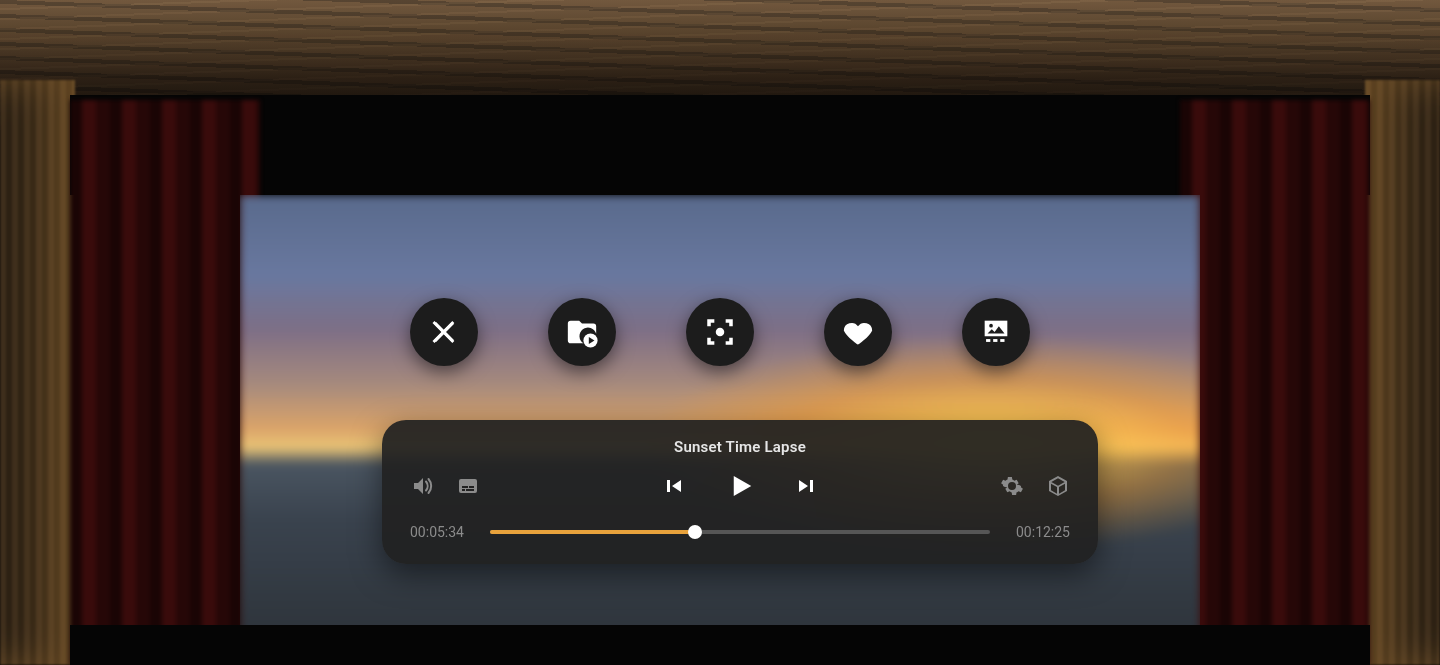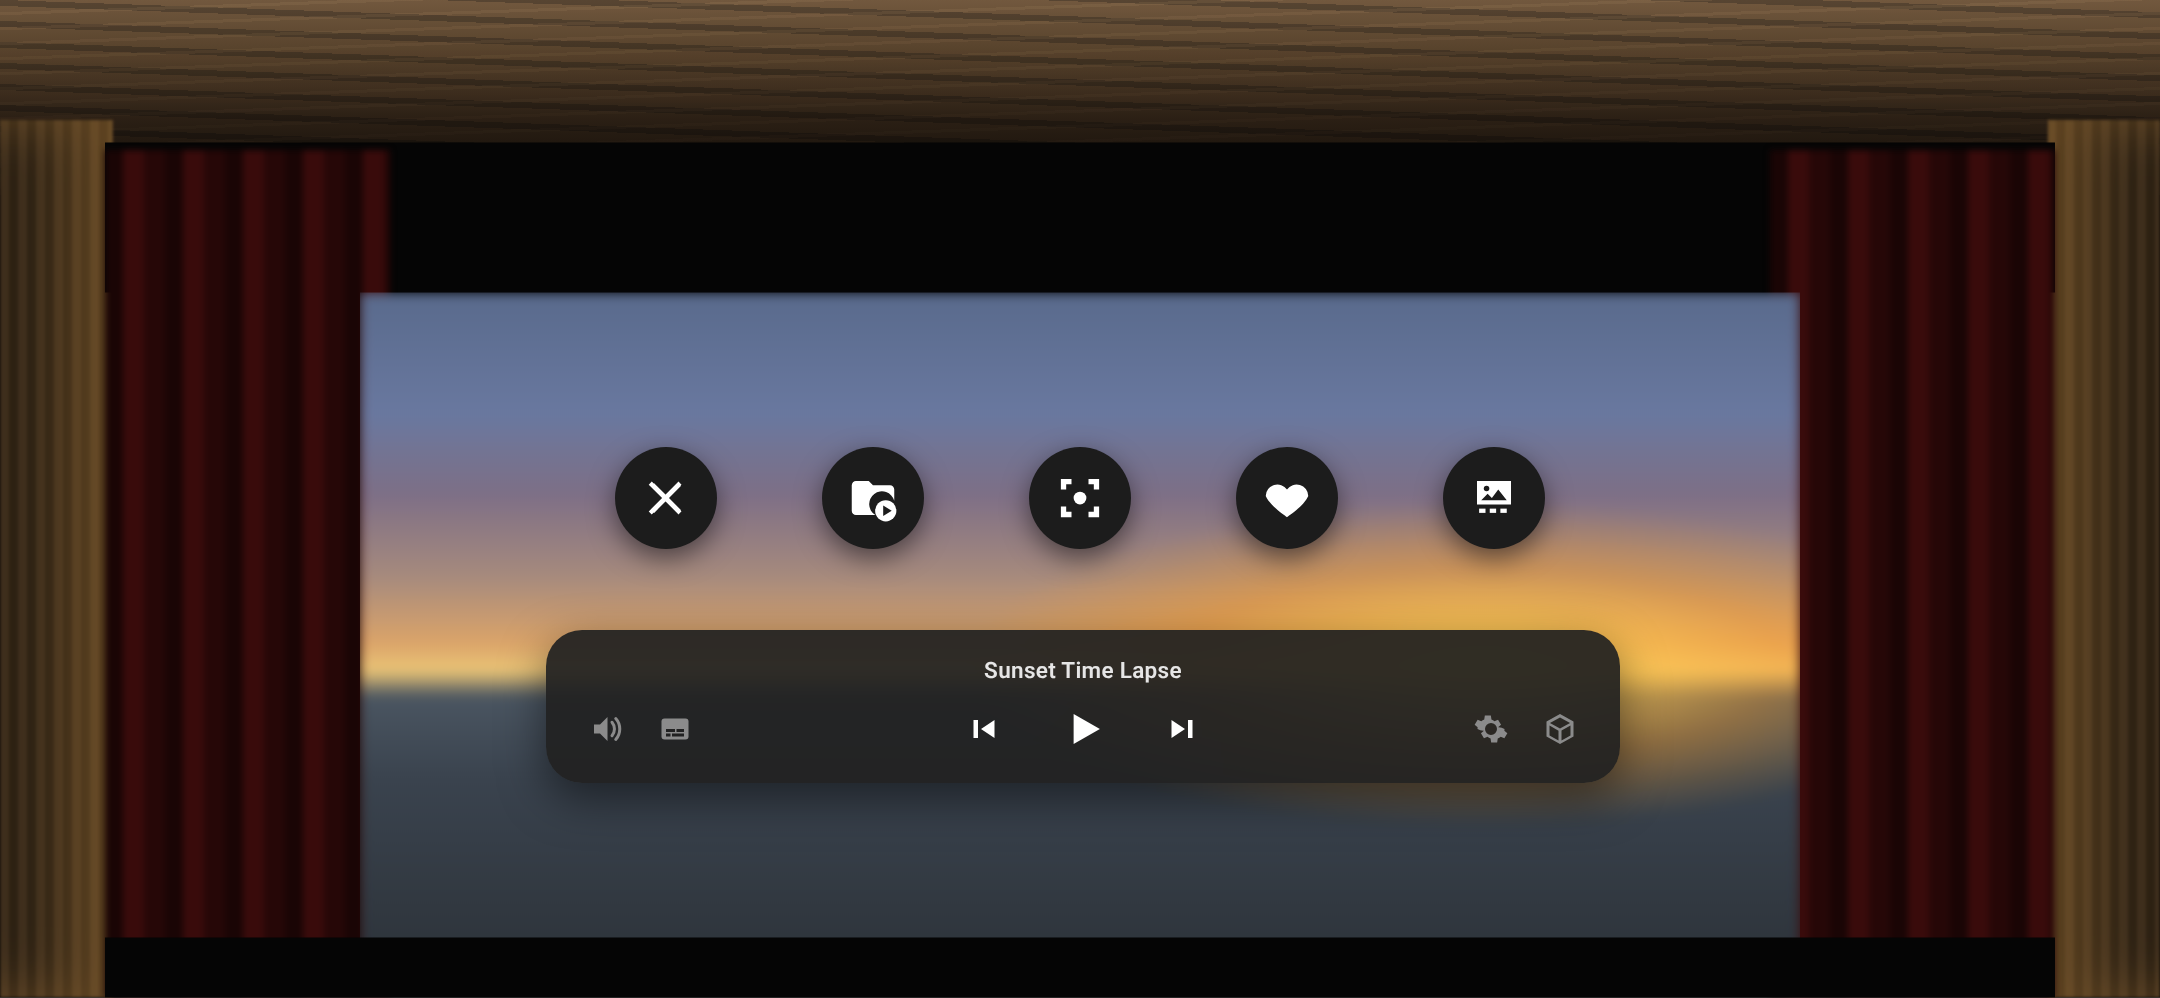--- a/index.html
+++ b/index.html
@@ -74,21 +74,21 @@
     border-radius:50%;
     background:#1c1c1c;
     display:flex; align-items:center; justify-content:center;
     box-shadow: 0 6px 18px rgba(0,0,0,.5);
     cursor:pointer;
   }
   .action-btn svg{ width:34px; height:34px; fill:#fff; }
 
   .panel{
     position:absolute;
-    left:364px;
+    left:382px;
     width:716px;
     top:420px;
     background:#212121ee;
     border-radius:24px;
     padding:18px 28px 24px;
     z-index:20;
     box-shadow: 0 10px 30px rgba(0,0,0,.5);
   }
   .title{
     color:#e6e6e6;
@@ -233,13 +233,21 @@
           </svg>
       </div>
       <div class="ctrl small">
         <svg viewBox="0 0 24 24">
             <path d="M12 2 3 7v10l9 5 9-5V7zM12 4.3 18.7 8 12 11.7 5.3 8zM5 9.7l6 3.4v6.6l-6-3.4zm8 10V13l6-3.3v6.6z"></path>
           </svg>
       </div>
     </div>
   </div>
 
+  <div class="progress-row">
+    <div class="time">00:05:34</div>
+    <div class="track">
+      <div class="track-fill" style="width: 41%;"></div>
+      <div class="thumb" style="left: 41%;"></div>
+    </div>
+    <div class="time right">00:12:25</div>
+  </div>
 </div>
 
 </body></html>

